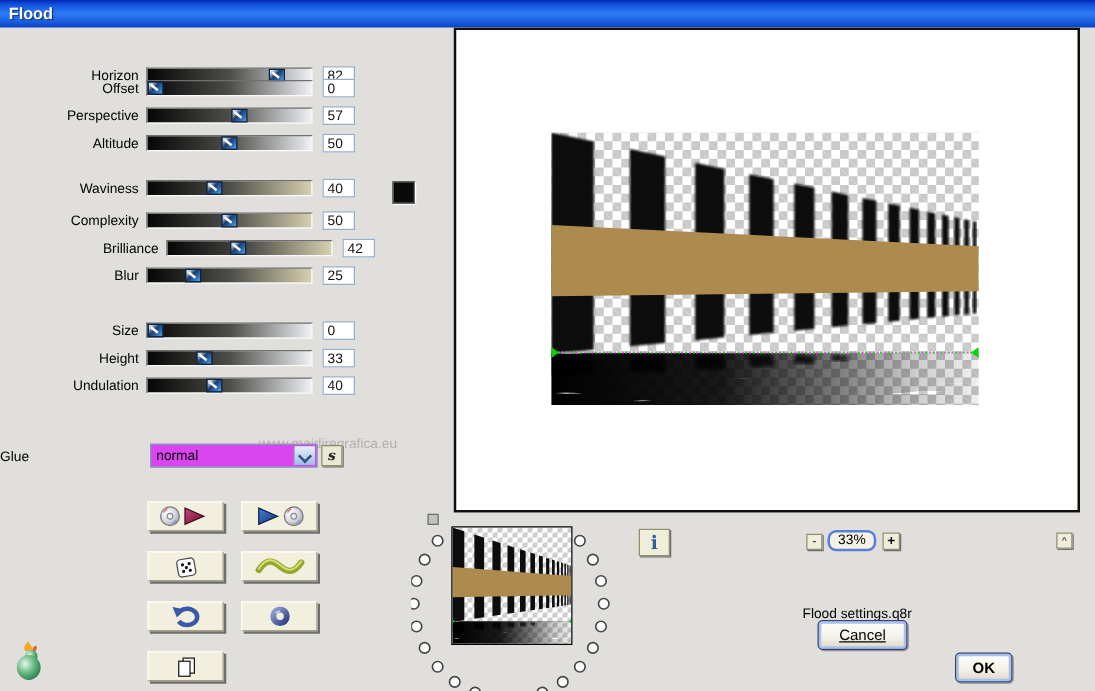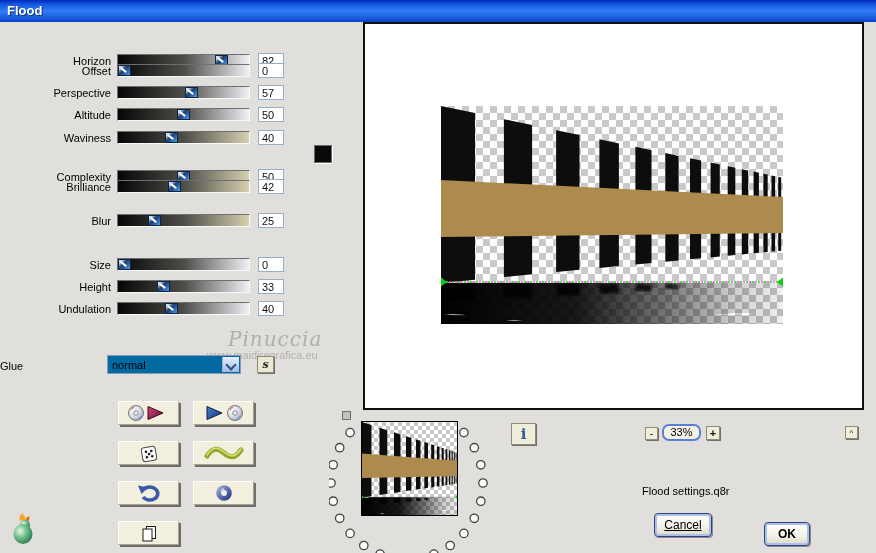--- a/index.html
+++ b/index.html
@@ -32,22 +32,22 @@
   }
   
   .swatch{position:absolute; left:314px; top:145px; width:18px; height:18px; box-sizing:border-box;
     border:1px solid #6a6a6a; box-shadow:1px 1px 0 #ffffff;}
   
   .wm1{position:absolute; left:228px; top:327px; width:92px; text-align:right;
     font-family:"DejaVu Serif",serif; font-style:italic; font-size:20px; color:#b0aeac; letter-spacing:1px;}
   .wm2{position:absolute; left:207px; top:349px; font-size:11px; color:#b3b0ab;}
   
   .glue-lbl{position:absolute; left:0; top:360px; width:111px; }
-  .combo{position:absolute; left:107px; top:355px; width:134px; height:19px; box-sizing:border-box;
-    background:#0369a1; border:1px solid #7f9db9; }
+  .combo{position:absolute; left:120px; top:355px; width:134px; height:19px; box-sizing:border-box;
+    background:#d946ef; border:1px solid #7f9db9; }
   .combo .txt{position:absolute; left:4px; top:3px;}
   .combo .arr{position:absolute; right:1px; top:1px; bottom:1px; width:16px;
     background:linear-gradient(180deg,#e8f0fc,#bcd1f1 60%,#9cb9e6); border-left:1px solid #9ab0cc;}
   .combo .arr b{position:absolute; left:4px; top:4px; width:6px; height:6px;
     border-right:2px solid #33507c; border-bottom:2px solid #33507c; transform:rotate(45deg);}
   .sbtn{position:absolute; left:257px; top:356px; width:17px; height:17px; box-sizing:border-box;
     background:#ece9d2; border:1px solid #8f8d74; box-shadow:1px 1px 0 #6f6f6f;
     font-family:"DejaVu Serif",serif; font-weight:bold; font-style:italic; text-align:center; line-height:15px; color:#222;}
   
   .ibtn{position:absolute; width:61px; height:24px; box-sizing:border-box;
@@ -83,21 +83,21 @@
   .zoom-plus{left:706px; top:426px; width:14px; height:14px; font-size:11px; font-weight:bold; line-height:12px;}
   .collapse-btn{left:845px; top:426px; width:13px; height:13px; font-size:8px; line-height:11px;}
   .zoom-display{position:absolute; left:662px; top:424px; width:39px; height:17px; box-sizing:border-box;
     background:#f4f2e6; border:2px solid #5b7fd6; border-radius:7px; text-align:center; line-height:13px;}
   .settings-file{position:absolute; left:642px; top:485px; color:#000;}
   
   .xpbtn{position:absolute; height:24px; box-sizing:border-box; border:1px solid #30427c; border-radius:4px;
     background:linear-gradient(180deg,#ffffff 0%,#f4f2e8 55%,#ddd9c8 100%);
     box-shadow:inset 0 0 0 2px #a9c0ea, 1px 1px 0 #8a8a8a;
     text-align:center; line-height:22px; font-size:12px; color:#000;}
-  .cancel{left:654px; top:513px; width:58px;text-decoration:underline;}
+  .cancel{left:654px; top:496px; width:72px;text-decoration:underline;}
   .ok{left:764px; top:522px; width:46px;font-weight:bold;}
   .pear{position:absolute; left:11px; top:513px;}
 </style>
 </head>
 <body>
 
 <div class="window">
 
   <div class="titlebar">
     <span>Flood</span>
@@ -133,39 +133,39 @@
       </div>
       <div class="srow" style="top: 108px;">
         <span class="slbl">Altitude</span>
         <div class="strack" style="background:linear-gradient(90deg,#060606 0%,#4c4c48 50%,#eef0f4 100%);">
           <div class="sthumb" style="left:59px;">
             <i></i>
           </div>
         </div>
         <div class="sval">50</div>
       </div>
-      <div class="srow" style="top: 131px;">
+      <div class="srow" style="top: 144px;">
         <span class="slbl">Waviness</span>
         <div class="strack" style="background:linear-gradient(90deg,#060606 0%,#4c4c48 50%,#d6d0ae 100%);">
           <div class="sthumb" style="left:47px;">
             <i></i>
           </div>
         </div>
         <div class="sval">40</div>
       </div>
       <div class="srow" style="top: 170px;">
         <span class="slbl">Complexity</span>
         <div class="strack" style="background:linear-gradient(90deg,#060606 0%,#4c4c48 50%,#d6d0ae 100%);">
           <div class="sthumb" style="left:59px;">
             <i></i>
           </div>
         </div>
         <div class="sval">50</div>
       </div>
-      <div class="srow" style="top: 180px;">
+      <div class="srow" style="top: 192px; margin-left: 16px;">
         <span class="slbl">Brilliance</span>
         <div class="strack" style="background:linear-gradient(90deg,#060606 0%,#4c4c48 50%,#d6d0ae 100%);">
           <div class="sthumb" style="left:50px;">
             <i></i>
           </div>
         </div>
         <div class="sval">42</div>
       </div>
       <div class="srow" style="top: 214px;">
         <span class="slbl">Blur</span>
@@ -200,21 +200,20 @@
           <div class="sthumb" style="left:47px;">
             <i></i>
           </div>
         </div>
         <div class="sval">40</div>
       </div>
     </div>
 
   <div class="swatch" style="background: rgb(10, 10, 10);"></div>
 
-  <div class="wm1">Pinuccia</div>
   <div class="wm2">www.maidiregrafica.eu</div>
 
   <div class="glue-lbl">Glue</div>
   <div class="combo">
     <span class="txt">normal</span>
     <span class="arr">
         <b></b>
       </span>
   </div>
   <div class="sbtn">s</div>

